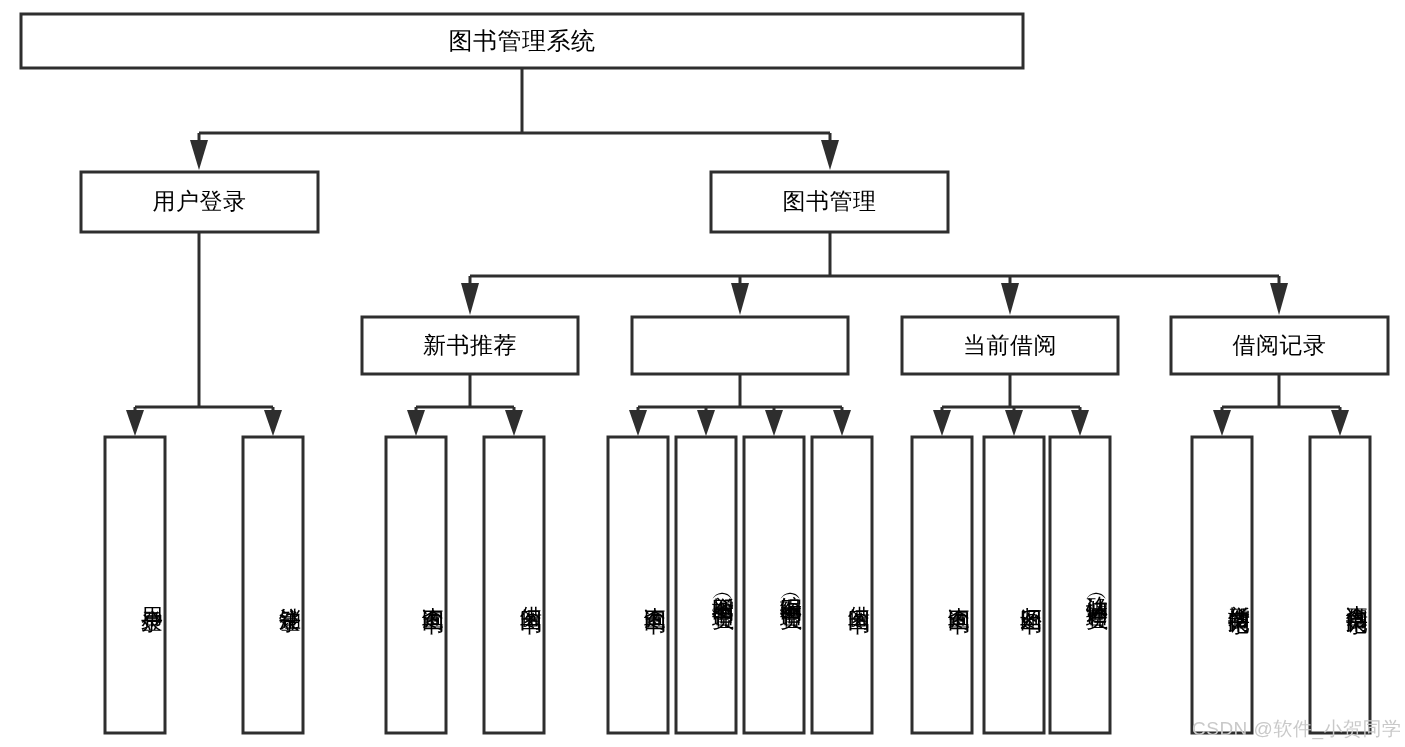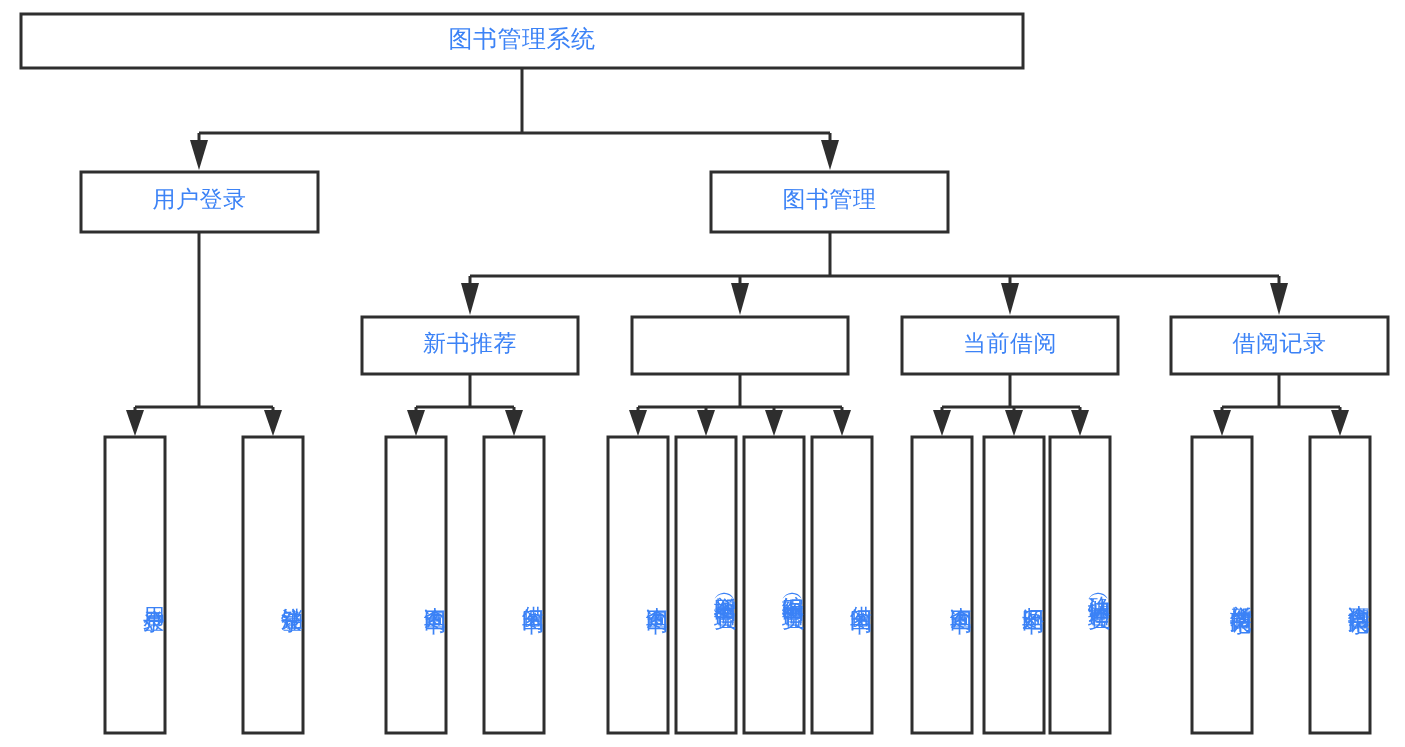--- a/index.html
+++ b/index.html
@@ -40,22 +40,22 @@
   }
   .arrow-head {
     fill: #2e2e2e;
     stroke: none;
   }
   .node-label {
     position: absolute;
     display: flex;
     align-items: center;
     justify-content: center;
-    color: #3b82f6;
-    font-family: Liberation Mono, monospace;
+    color: #000000;
+    font-family: Liberation Serif, serif;
     pointer-events: none;
     box-sizing: border-box;
   }
   .label-horizontal {
     font-size: 23px;
     letter-spacing: 0.5px;
     line-height: 1.1;
   }
   .label-title {
     font-size: 24px;
@@ -198,14 +198,15 @@
   <div class="node-label label-vertical" style="left:744px; top:437px; width:60px; height:296px; padding-top:4px;">编辑图书（管理员）</div>
   <div class="node-label label-vertical" style="left:812px; top:437px; width:60px; height:296px;">借阅图书</div>
 
   <div class="node-label label-vertical" style="left:912px; top:437px; width:60px; height:296px;">查询图书</div>
   <div class="node-label label-vertical" style="left:984px; top:437px; width:60px; height:296px;">归还图书</div>
   <div class="node-label label-vertical" style="left:1050px; top:437px; width:60px; height:296px; padding-top:4px;">确认归还（管理员）</div>
 
   <div class="node-label label-vertical" style="left:1192px; top:437px; width:60px; height:296px;">新增借阅记录</div>
   <div class="node-label label-vertical" style="left:1310px; top:437px; width:60px; height:296px;">查询借阅记录</div>
 
+  <div class="watermark" style="left:1192px; top:716px;">CSDN @软件_小贺同学</div>
 
 </div>
 
 </body></html>

